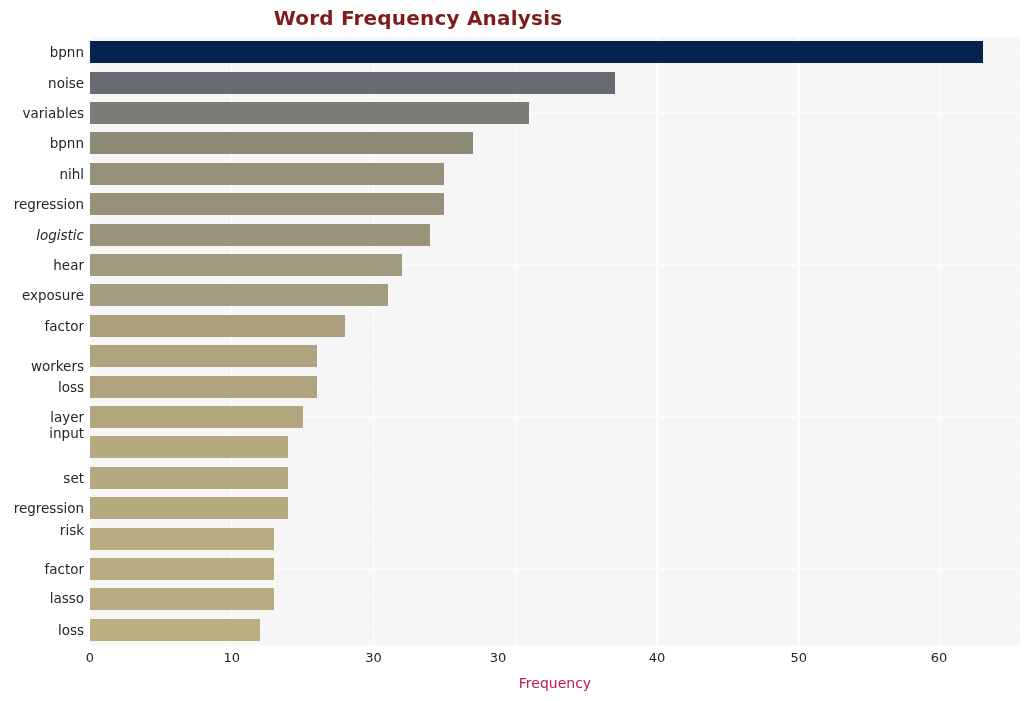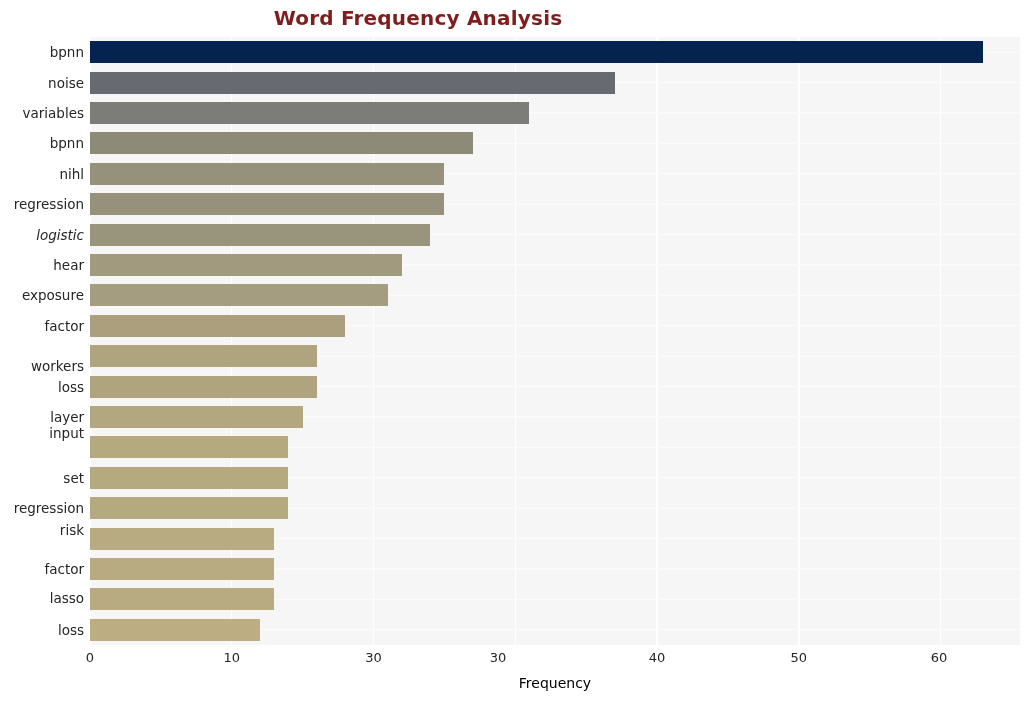--- a/index.html
+++ b/index.html
@@ -98,21 +98,21 @@
     color: #262626;
   }
 
   #xaxis-title {
     position: absolute;
     left: 90px;
     top: 675px;
     width: 930px;
     text-align: center;
     font-size: 14px;
-    color: #000000;
+    color: #be185d;
   }
 </style>
 </head>
 <body>
 
 <div id="figure">
 
   <div id="chart-title">Word Frequency Analysis</div>
 
   <div id="plot-area">

